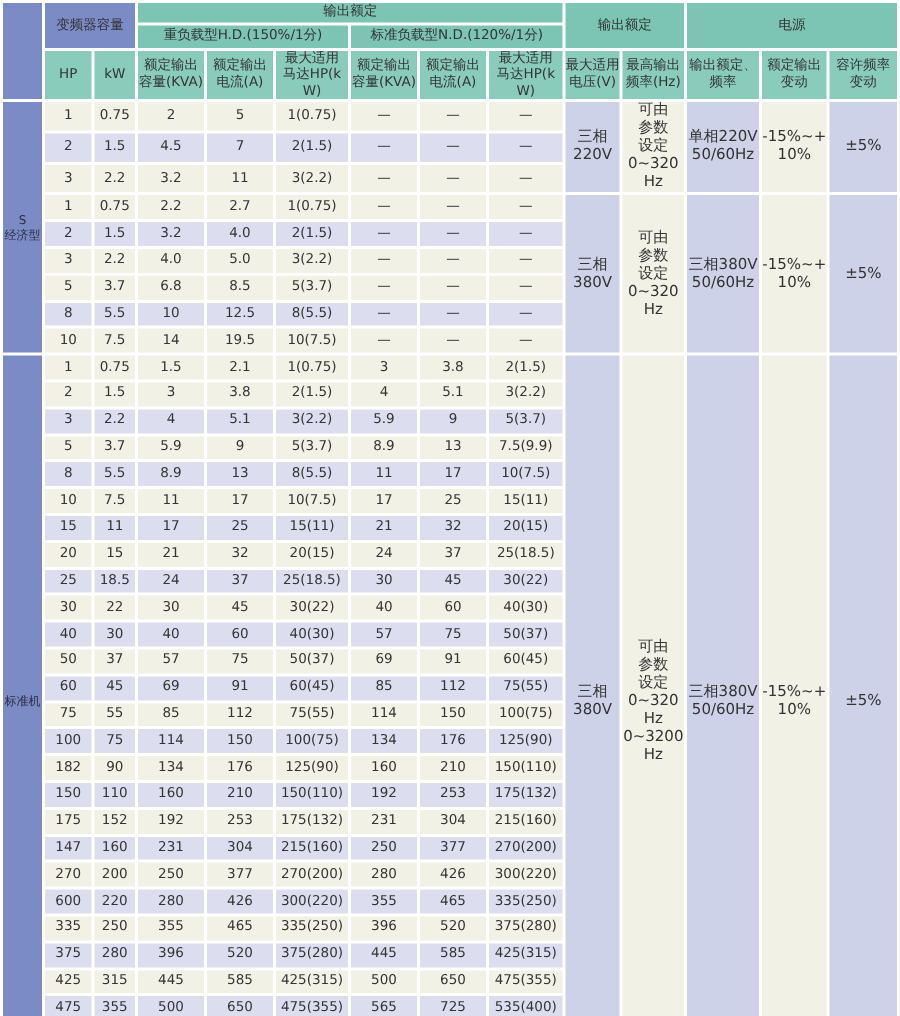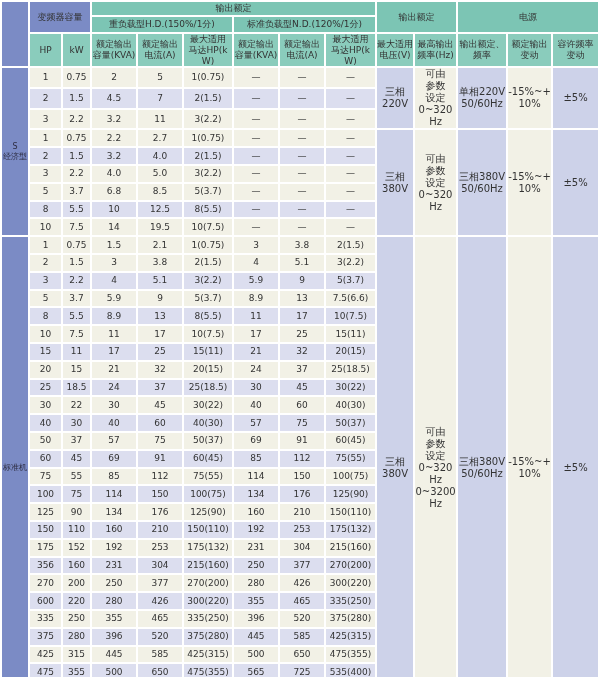--- a/index.html
+++ b/index.html
@@ -244,21 +244,21 @@
         <td class="lav">5(3.7)</td>
       </tr>
       <tr>
         <td class="ivory">5</td>
         <td class="ivory">3.7</td>
         <td class="ivory">5.9</td>
         <td class="ivory">9</td>
         <td class="ivory">5(3.7)</td>
         <td class="ivory">8.9</td>
         <td class="ivory">13</td>
-        <td class="ivory">7.5(6.6)</td>
+        <td class="ivory">7.5(9.9)</td>
       </tr>
       <tr>
         <td class="lav">8</td>
         <td class="lav">5.5</td>
         <td class="lav">8.9</td>
         <td class="lav">13</td>
         <td class="lav">8(5.5)</td>
         <td class="lav">11</td>
         <td class="lav">17</td>
         <td class="lav">10(7.5)</td>
@@ -357,21 +357,21 @@
         <td class="lav">100</td>
         <td class="lav">75</td>
         <td class="lav">114</td>
         <td class="lav">150</td>
         <td class="lav">100(75)</td>
         <td class="lav">134</td>
         <td class="lav">176</td>
         <td class="lav">125(90)</td>
       </tr>
       <tr>
-        <td class="ivory">125</td>
+        <td class="ivory">182</td>
         <td class="ivory">90</td>
         <td class="ivory">134</td>
         <td class="ivory">176</td>
         <td class="ivory">125(90)</td>
         <td class="ivory">160</td>
         <td class="ivory">210</td>
         <td class="ivory">150(110)</td>
       </tr>
       <tr>
         <td class="lav">150</td>
@@ -387,21 +387,21 @@
         <td class="ivory">175</td>
         <td class="ivory">152</td>
         <td class="ivory">192</td>
         <td class="ivory">253</td>
         <td class="ivory">175(132)</td>
         <td class="ivory">231</td>
         <td class="ivory">304</td>
         <td class="ivory">215(160)</td>
       </tr>
       <tr>
-        <td class="lav">356</td>
+        <td class="lav">147</td>
         <td class="lav">160</td>
         <td class="lav">231</td>
         <td class="lav">304</td>
         <td class="lav">215(160)</td>
         <td class="lav">250</td>
         <td class="lav">377</td>
         <td class="lav">270(200)</td>
       </tr>
       <tr>
         <td class="ivory">270</td>

